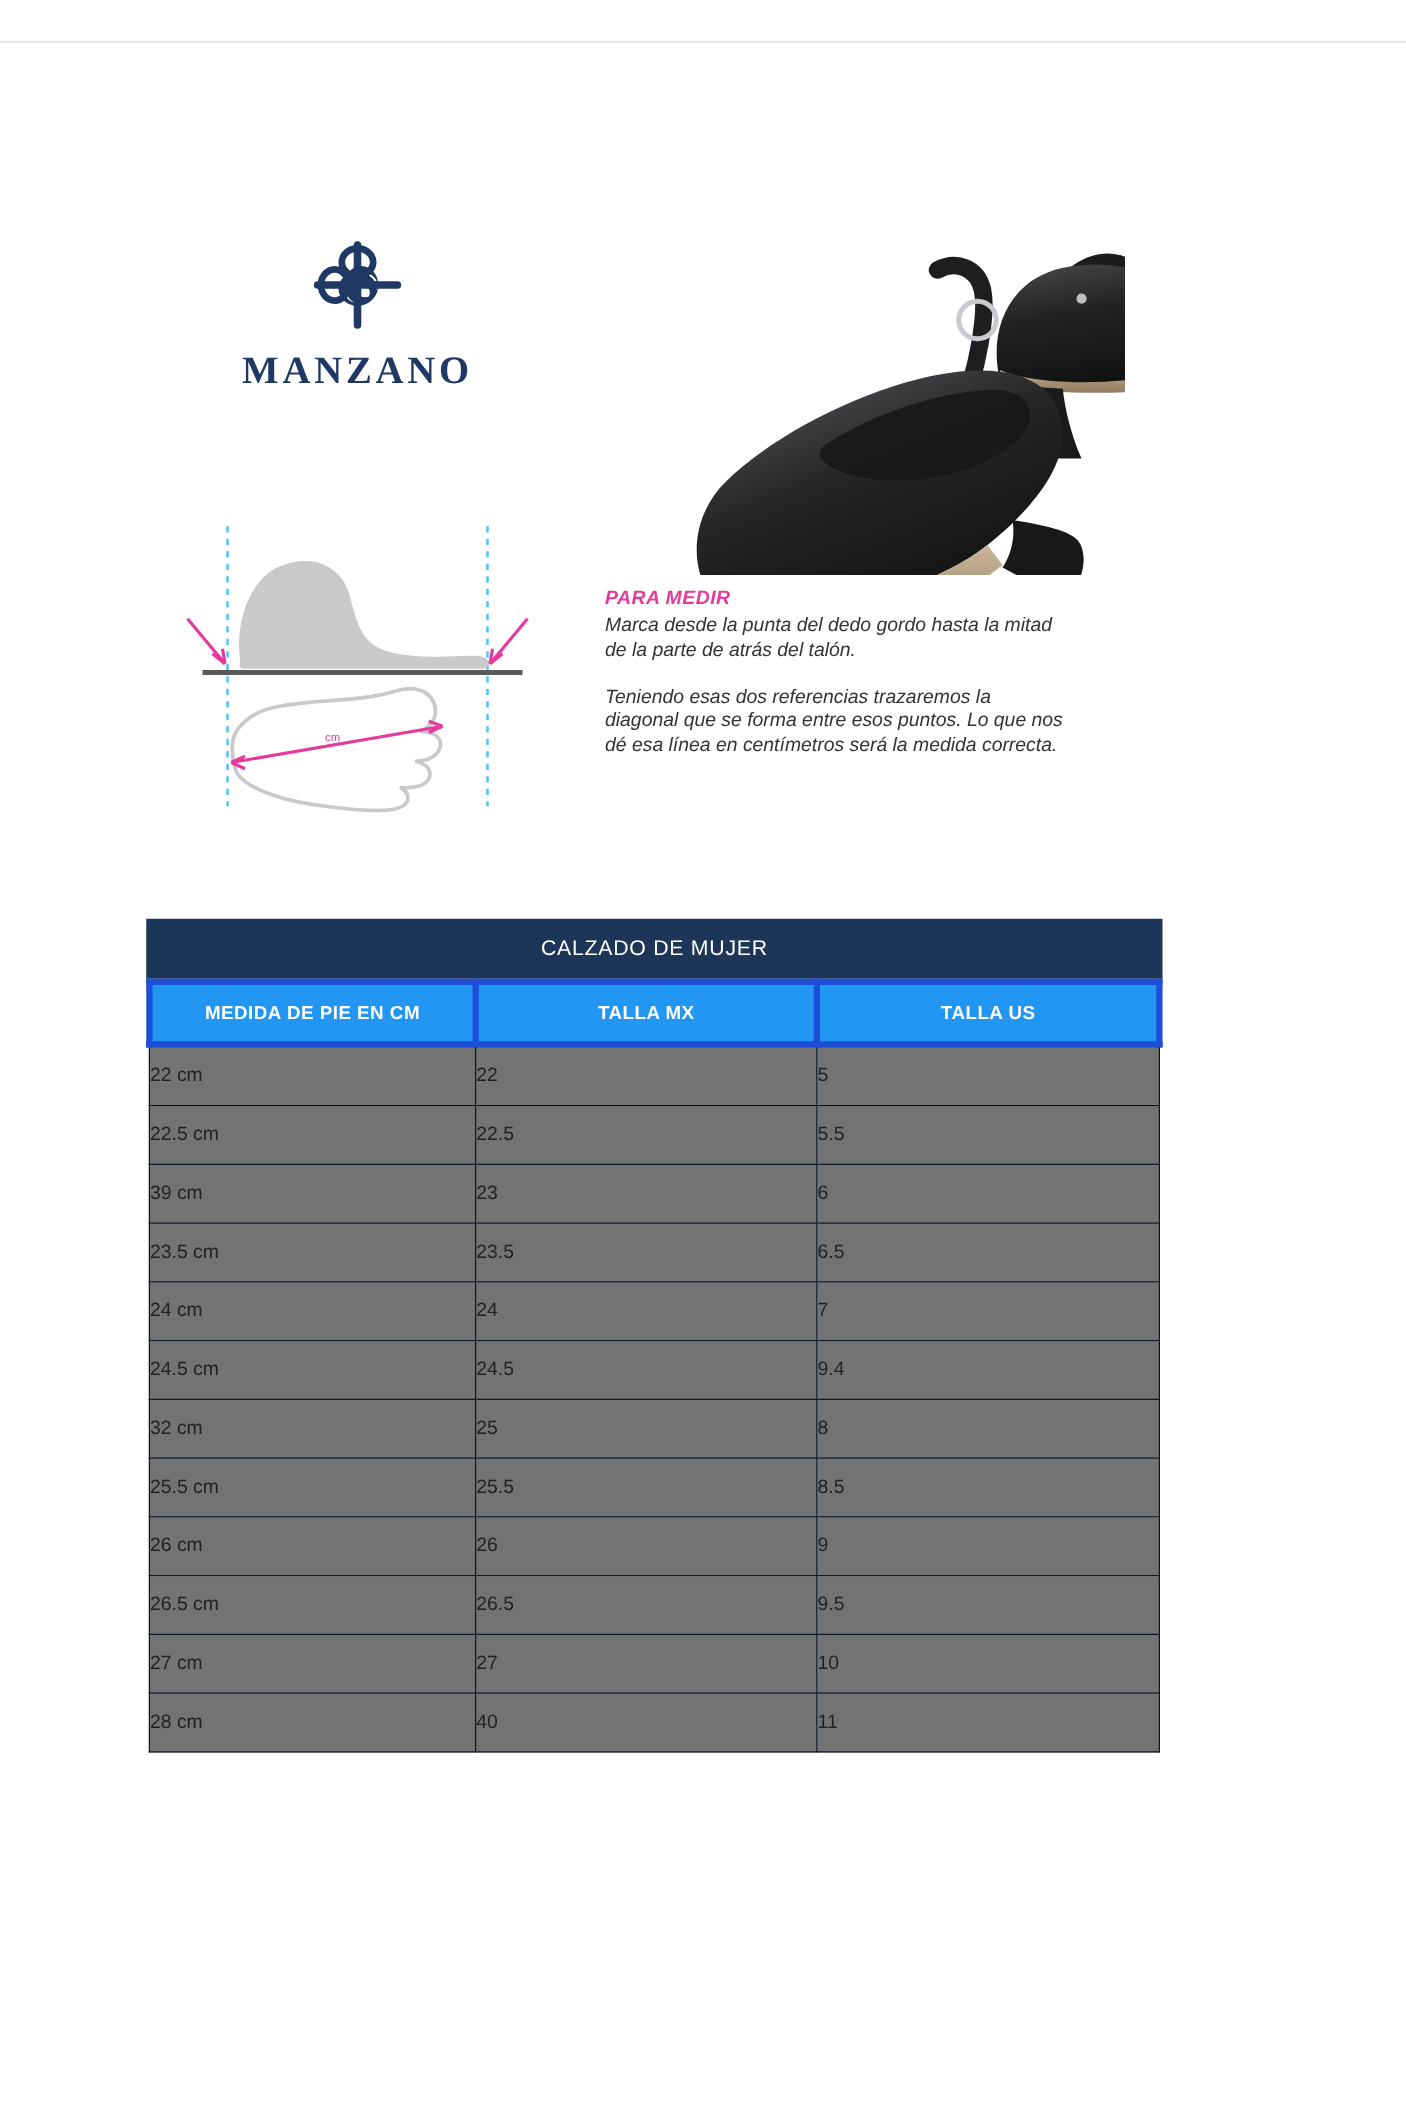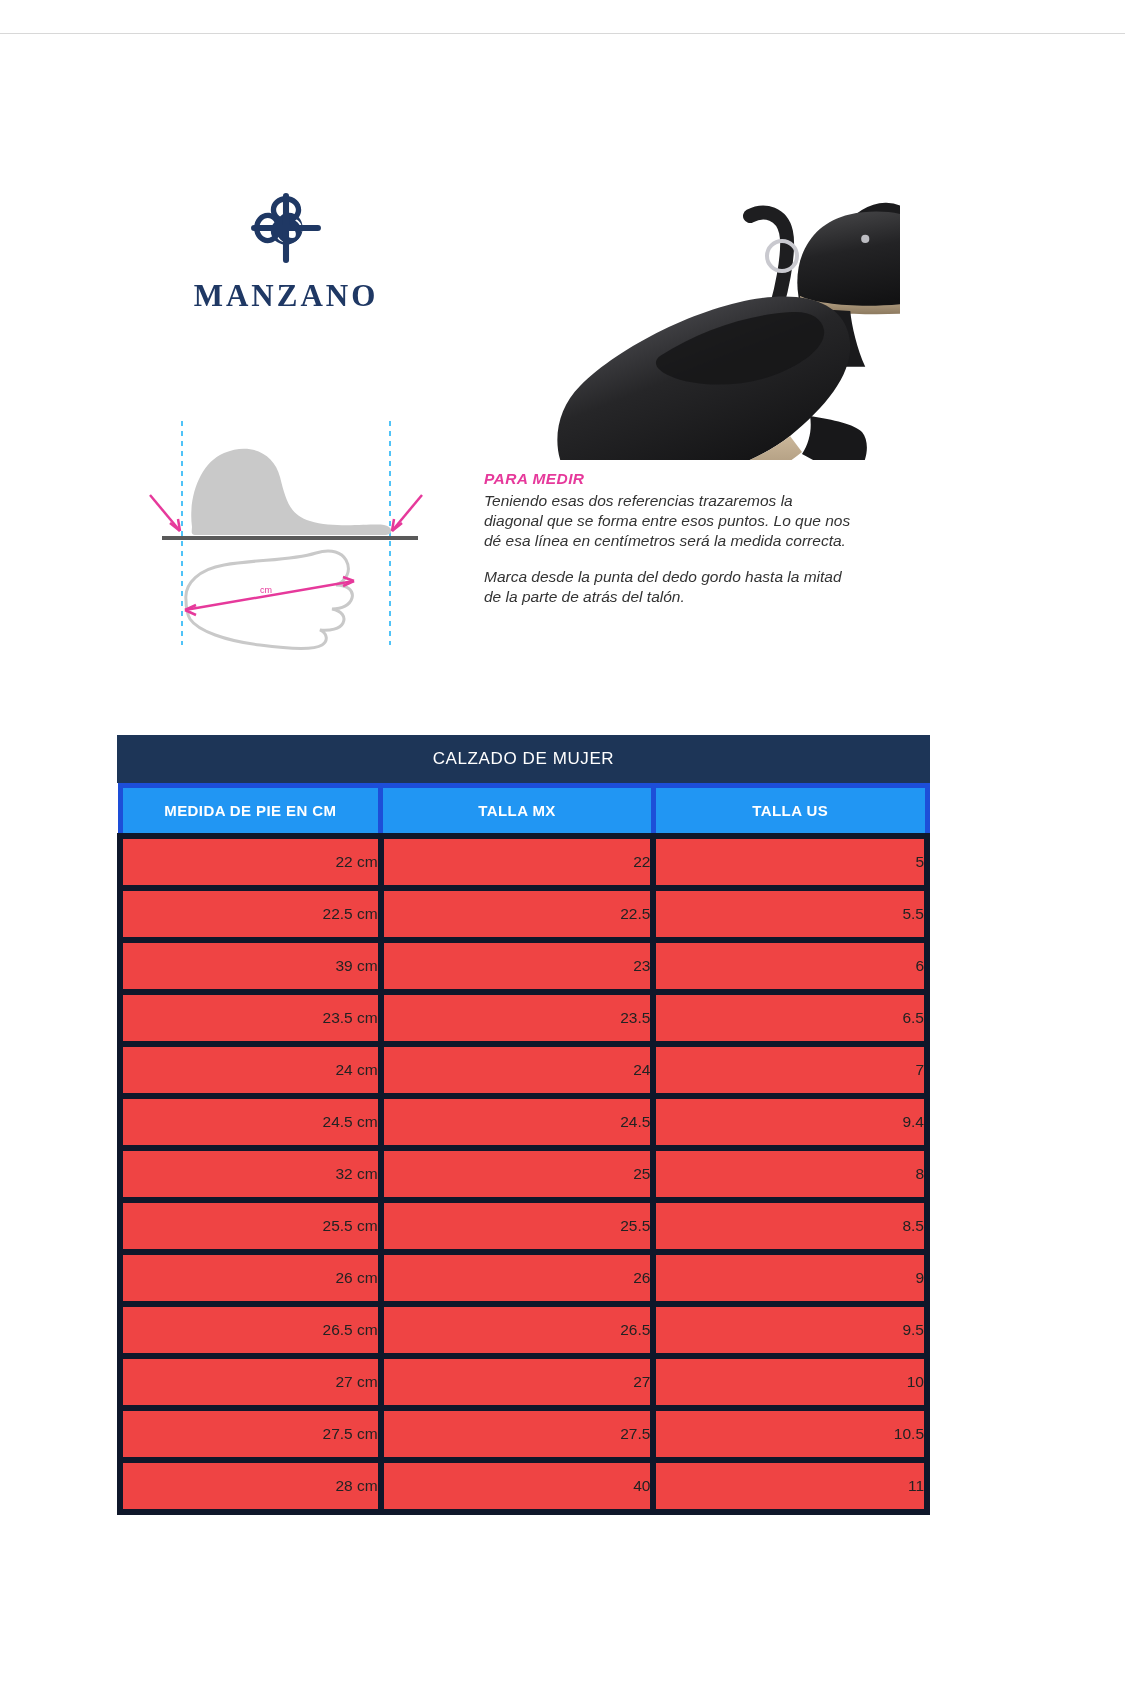--- a/index.html
+++ b/index.html
@@ -112,26 +112,26 @@
     background: #2196f3;
     color: #ffffff;
     font-size: 15px;
     font-weight: 700;
     letter-spacing: 0.4px;
     padding: 14px 0;
     text-align: center;
     border: 5px solid #1d4ed8;
   }
   .size-table td {
-    text-align: right;
+    text-align: left;
     font-size: 15.5px;
     color: #222222;
     padding: 14px 0;
-    border: 6px solid #0f172a;
-    background: #ef4444;
+    border: 1px solid #0f172a;
+    background: #737373;
   }
   .size-table col.c1 { width: 32.3%; }
   .size-table col.c2 { width: 33.8%; }
   .size-table col.c3 { width: 33.9%; }
 </style>
 </head>
 <body>
 
 <div class="page">
 
@@ -213,22 +213,22 @@
         <line x1="45" y1="205" x2="214" y2="176" stroke="#e6399b" stroke-width="2.5"></line>
         <path d="M45 205 L56 200 M45 205 L56 210" stroke="#e6399b" stroke-width="2.5" fill="none"></path>
         <path d="M214 176 L203 172 M214 176 L203 181" stroke="#e6399b" stroke-width="2.5" fill="none"></path>
         <text x="120" y="188" font-family="Liberation Sans, sans-serif" font-size="9" fill="#e6399b">cm</text>
       </g>
     </svg>
   </div>
 
   <div class="instructions">
     <h3>PARA MEDIR</h3>
+    <p>Marca desde la punta del dedo gordo hasta la mitad de la parte de atrás del talón.</p>
     <p>Teniendo esas dos referencias trazaremos la diagonal que se forma entre esos puntos. Lo que nos dé esa línea en centímetros será la medida correcta.</p>
-    <p>Marca desde la punta del dedo gordo hasta la mitad de la parte de atrás del talón.</p>
   </div>
 
   <table class="size-table">
     <caption>CALZADO DE MUJER</caption>
     <colgroup>
       <col class="c1">
         <col class="c2">
         <col class="c3">
     </colgroup>
     <thead>
@@ -288,25 +288,20 @@
         <td>26.5 cm</td>
         <td>26.5</td>
         <td>9.5</td>
       </tr>
       <tr>
         <td>27 cm</td>
         <td>27</td>
         <td>10</td>
       </tr>
       <tr>
-        <td>27.5 cm</td>
-        <td>27.5</td>
-        <td>10.5</td>
-      </tr>
-      <tr>
         <td>28 cm</td>
         <td>40</td>
         <td>11</td>
       </tr>
     </tbody>
   </table>
 
 </div>
 
 </body></html>

